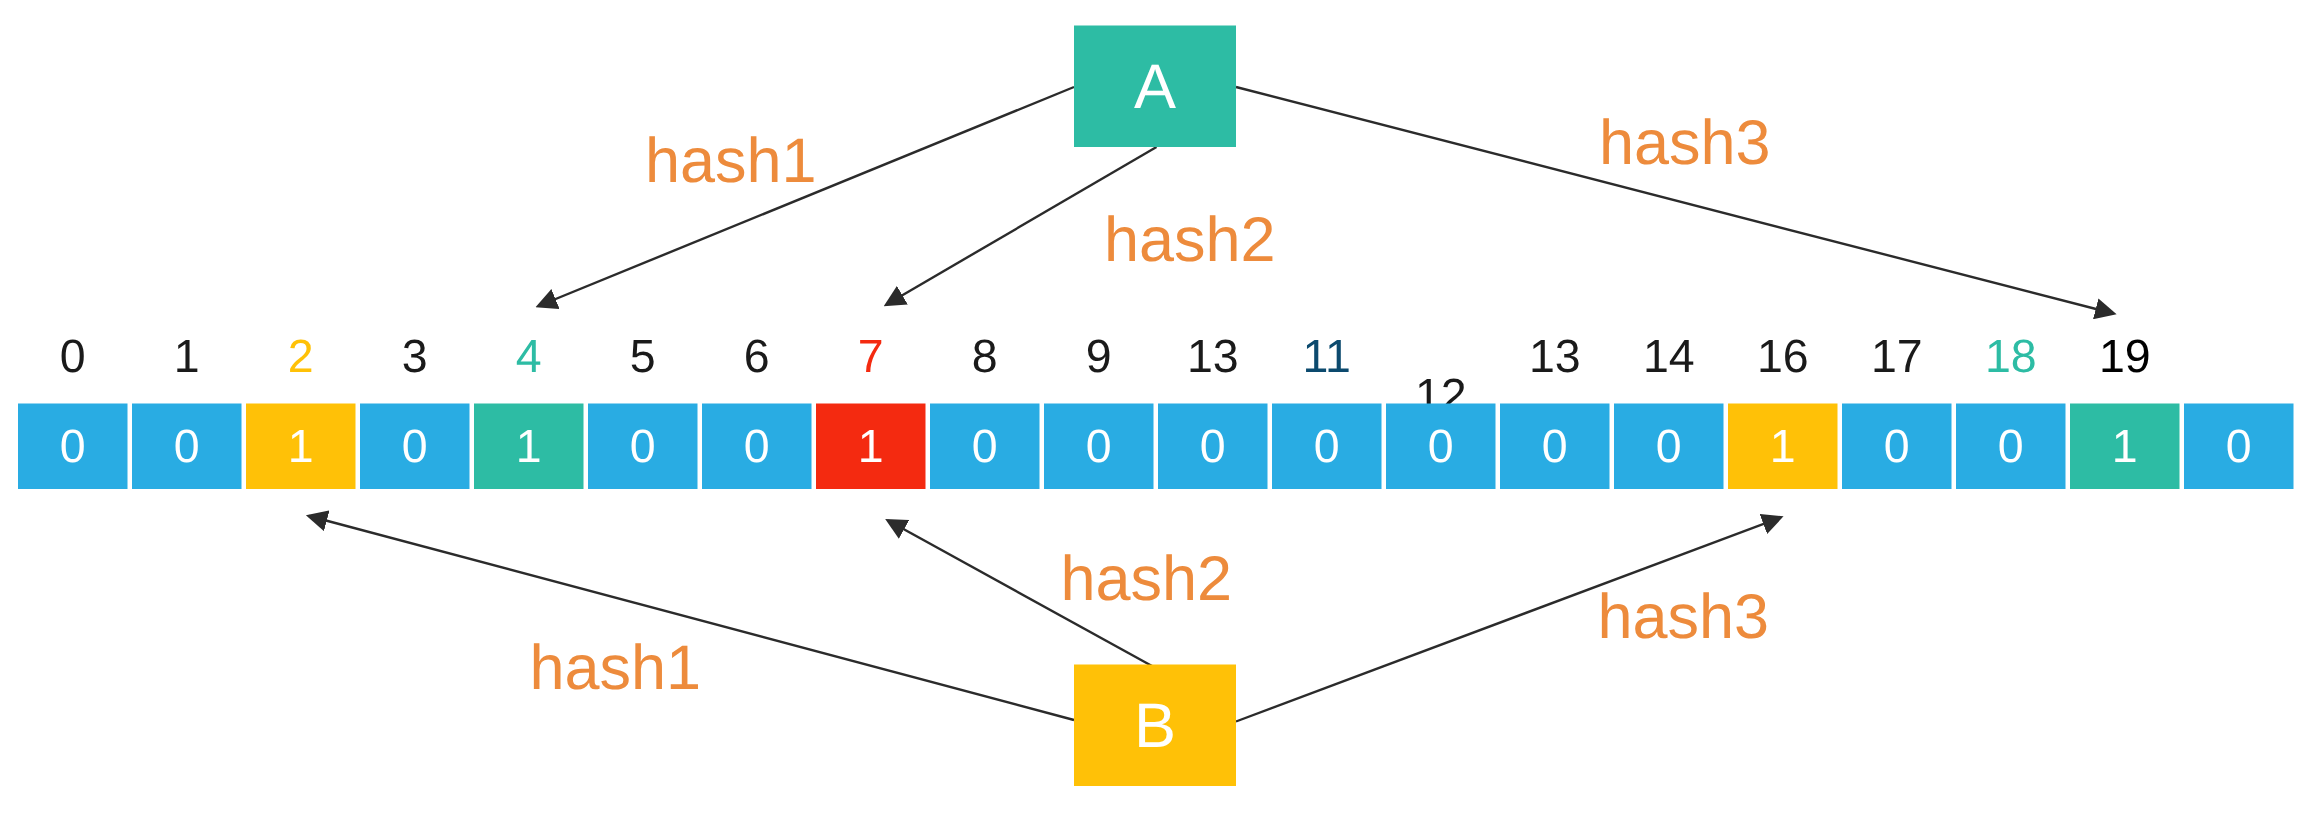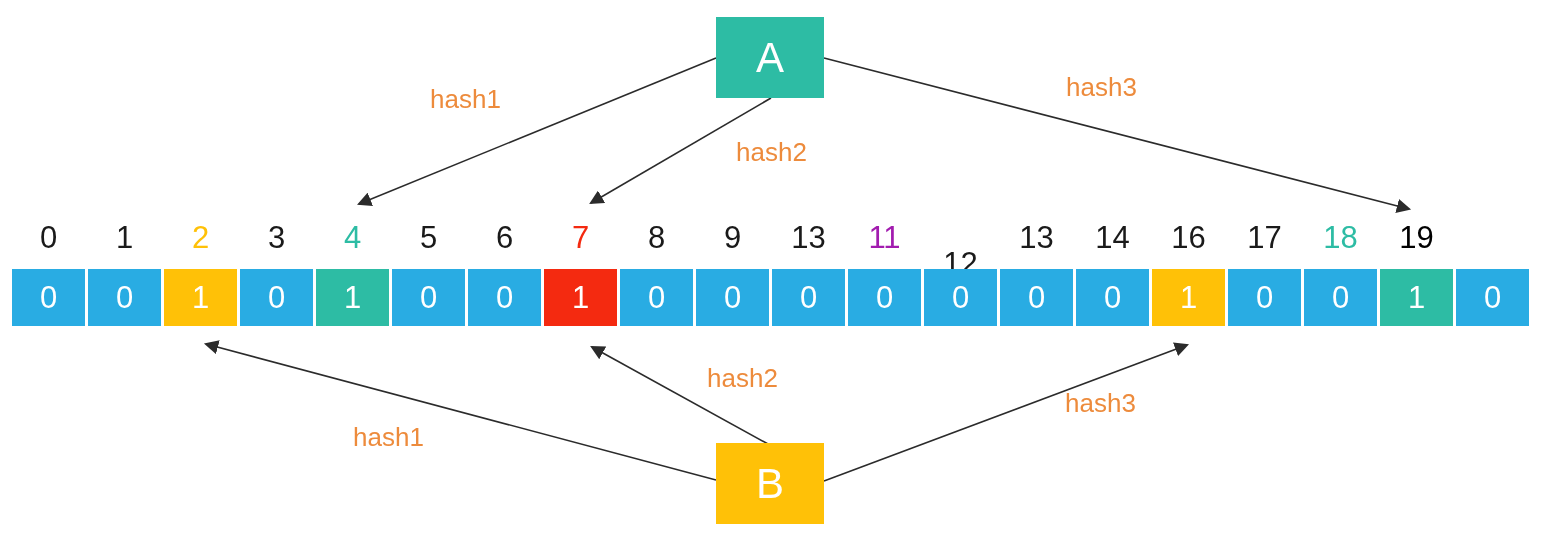--- a/index.html
+++ b/index.html
@@ -29,21 +29,21 @@
     display: flex;
     align-items: center;
     justify-content: center;
     color: #ffffff;
     font-size: 42px;
   }
   .item-box.a { left: 716px; top: 17px; }
   .item-box.b { left: 716px; top: 443px; }
   .hash-label {
     position: absolute;
-    font-size: 26px;
+    font-size: 42px;
     line-height: 1;
     white-space: nowrap;
     text-align: center;
   }
   .hash-top-1    { left: 430px;  top: 86px;  }
   .hash-top-2    { left: 736px;  top: 139px; }
   .hash-top-3    { left: 1066px; top: 74px;  }
   .hash-bottom-1 { left: 353px;  top: 424px; }
   .hash-bottom-2 { left: 707px;  top: 365px; }
   .hash-bottom-3 { left: 1065px; top: 390px; }
@@ -125,21 +125,21 @@
       <div class="index-label" style="color: rgb(26, 26, 26);">1</div>
       <div class="index-label" style="color: rgb(255, 193, 7);">2</div>
       <div class="index-label" style="color: rgb(26, 26, 26);">3</div>
       <div class="index-label" style="color: rgb(45, 188, 164);">4</div>
       <div class="index-label" style="color: rgb(26, 26, 26);">5</div>
       <div class="index-label" style="color: rgb(26, 26, 26);">6</div>
       <div class="index-label" style="color: rgb(244, 42, 16);">7</div>
       <div class="index-label" style="color: rgb(26, 26, 26);">8</div>
       <div class="index-label" style="color: rgb(26, 26, 26);">9</div>
       <div class="index-label" style="color: rgb(26, 26, 26);">13</div>
-      <div class="index-label" style="color: #a21caf;">11</div>
+      <div class="index-label" style="color: #0c4a6e;">11</div>
       <div class="index-label" style="color: rgb(26, 26, 26); margin-top: 26px;">12</div>
       <div class="index-label" style="color: rgb(26, 26, 26);">13</div>
       <div class="index-label" style="color: rgb(26, 26, 26); text-align: right;">14</div>
       <div class="index-label" style="color: rgb(26, 26, 26);">16</div>
       <div class="index-label" style="color: rgb(26, 26, 26); text-align: right;">17</div>
       <div class="index-label" style="color: rgb(45, 188, 164);">18</div>
       <div class="index-label" style="color: #000000;">19</div>
     </div>
   <div class="bit-row">
       <div class="bit-cell" style="background: rgb(41, 172, 227);">0</div>

